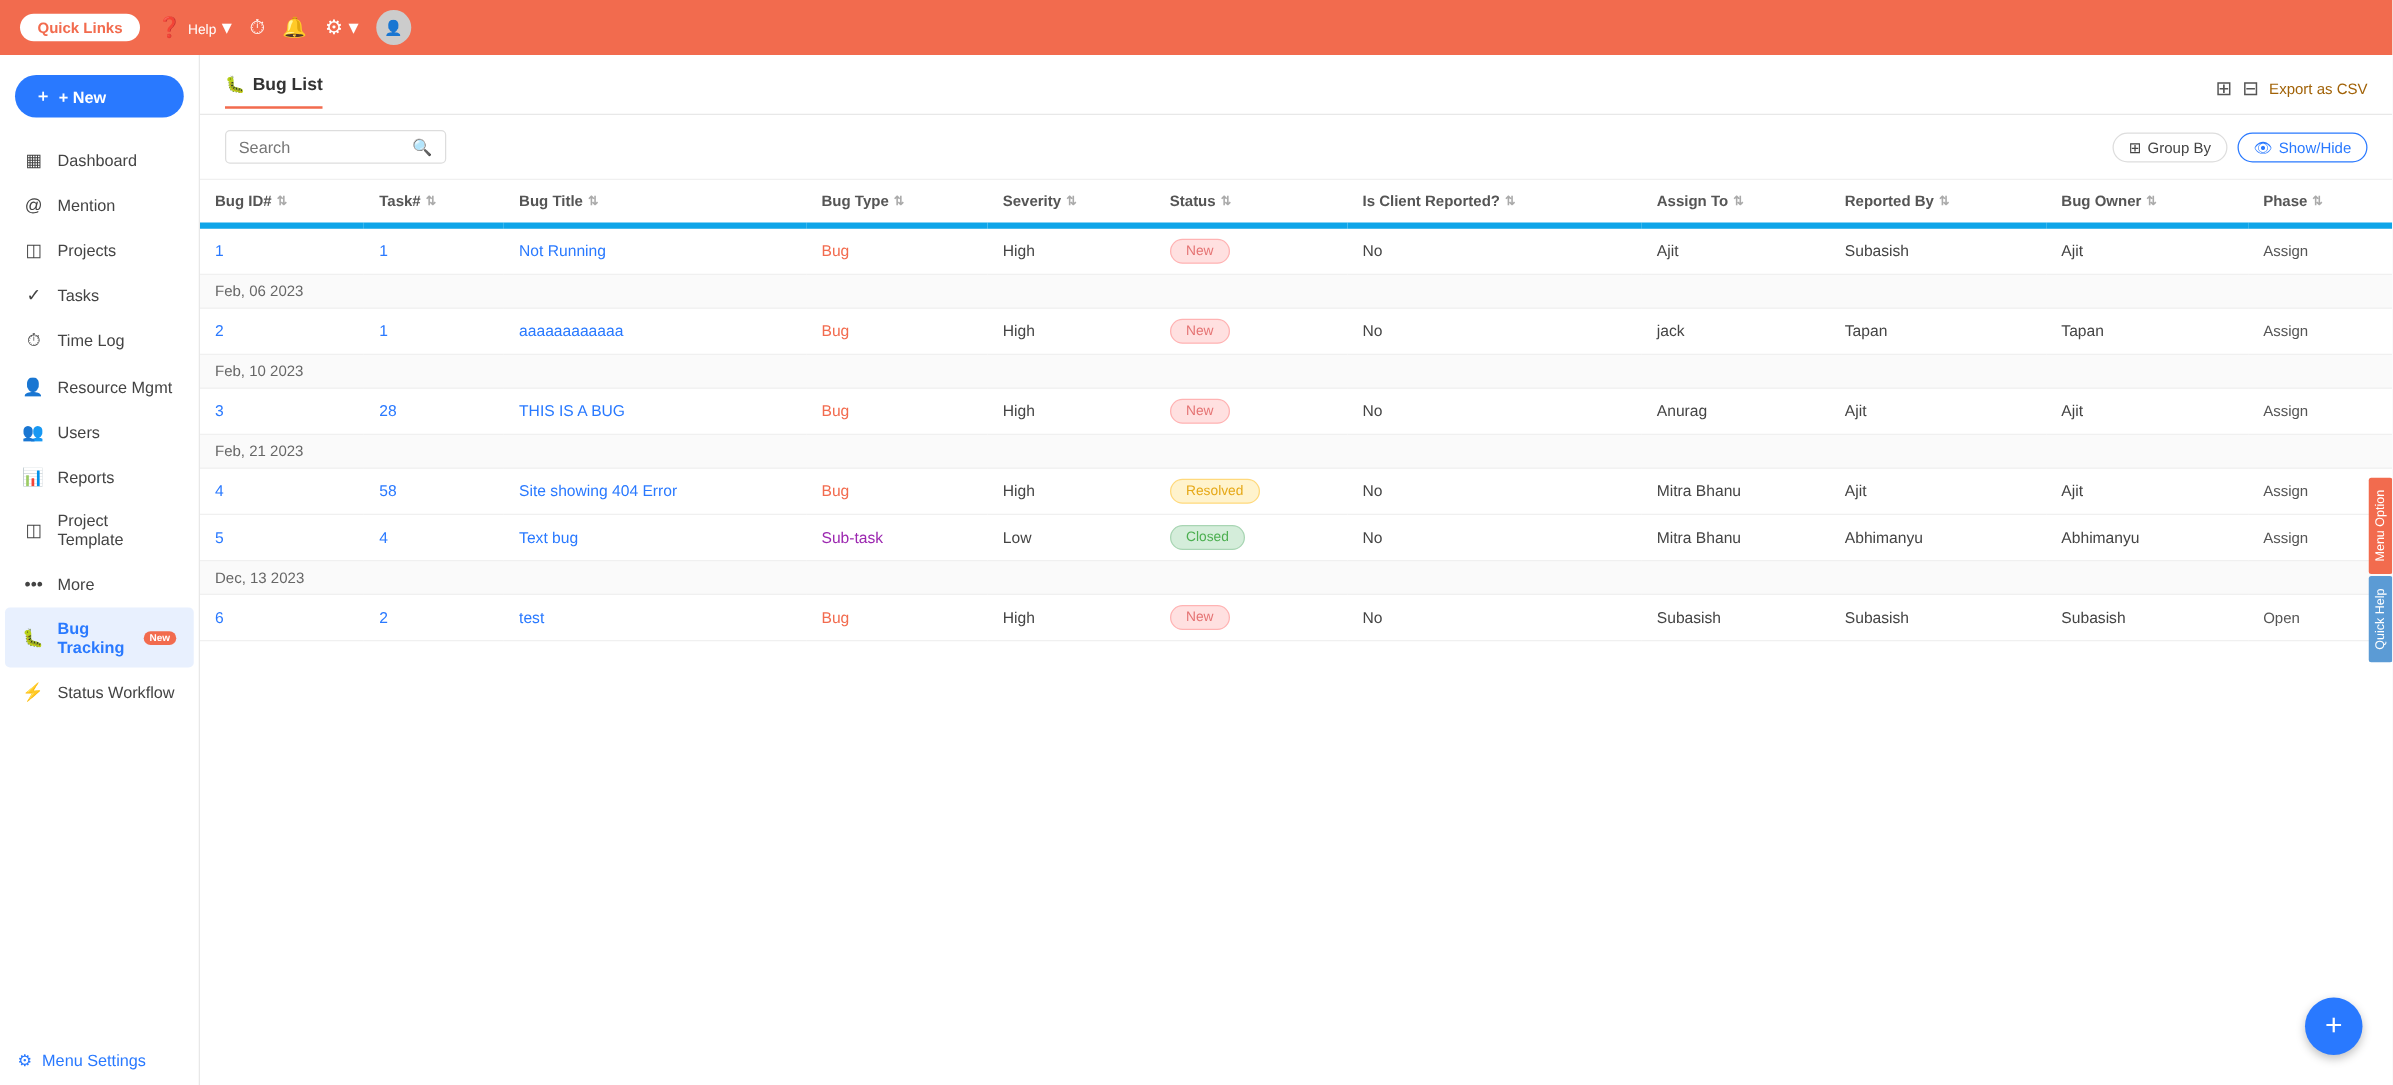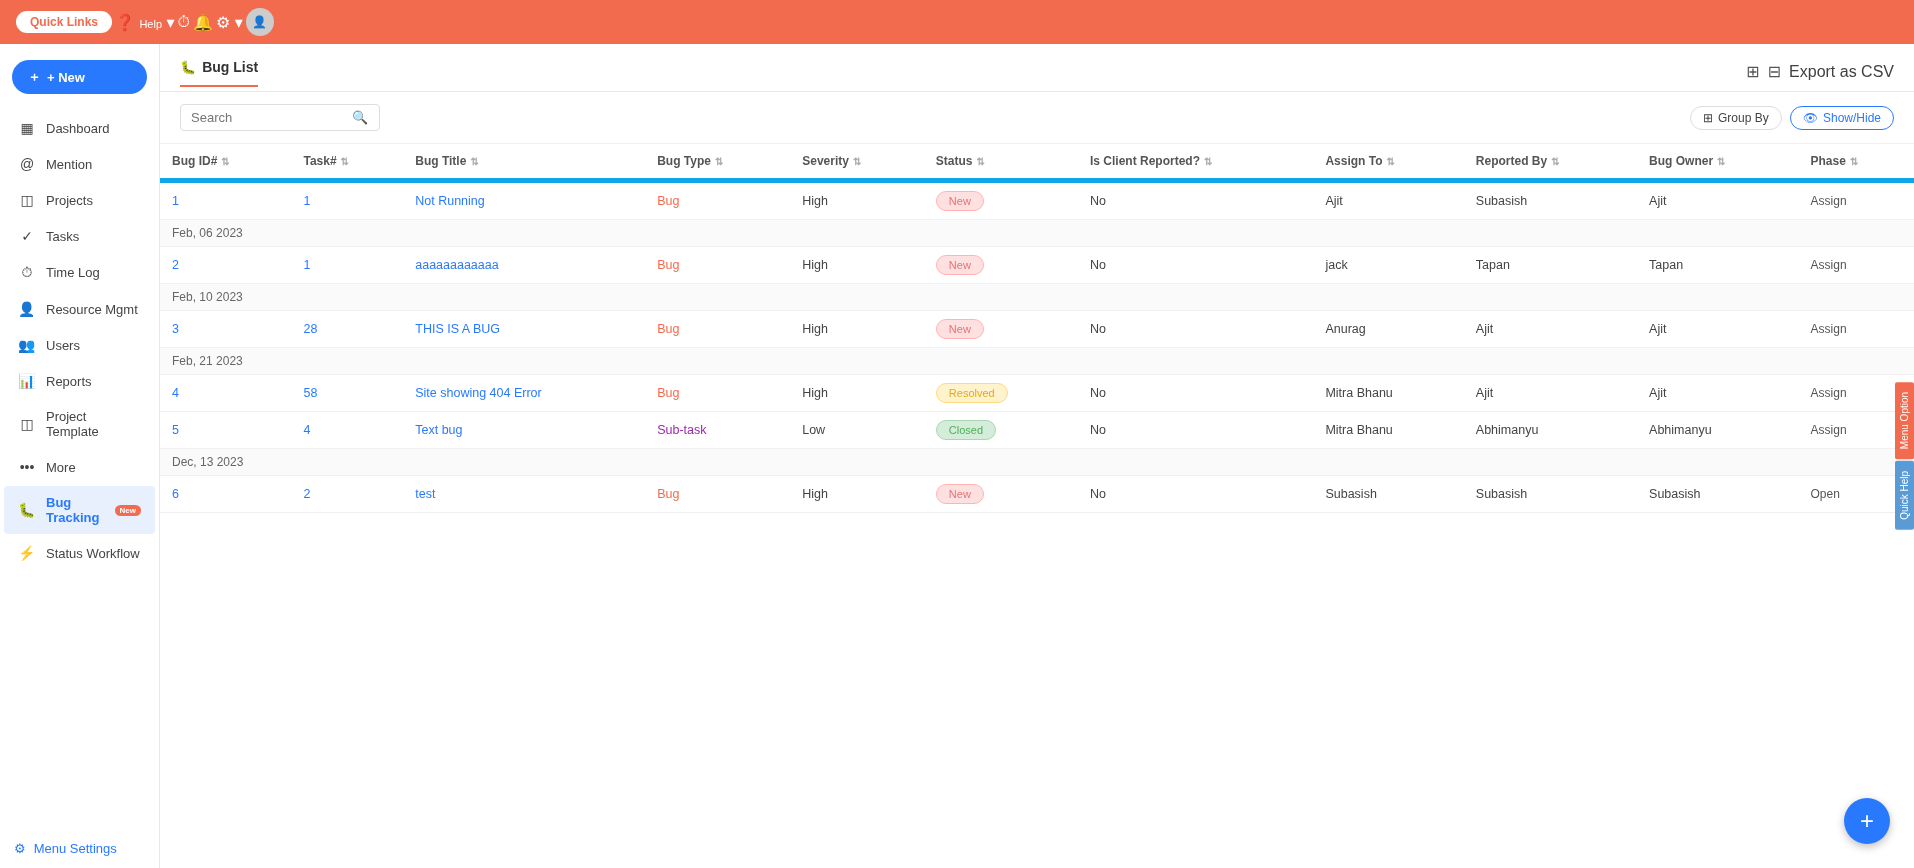--- a/index.html
+++ b/index.html
@@ -18,21 +18,21 @@
     }
     .top-nav-left { display: flex; align-items: center; gap: 12px; }
     .top-nav-logo { width: 28px; height: 28px; border-radius: 50%; background: white; display: flex; align-items: center; justify-content: center; }
     .top-nav-logo svg { width: 18px; height: 18px; }
     .top-nav-brand { color: white; font-size: 15px; font-weight: 600; }
     .top-nav-hamburger { color: white; font-size: 18px; cursor: pointer; }
     .top-nav-project { display: flex; align-items: center; gap: 6px; }
     .top-nav-project-icon { font-size: 14px; }
     .top-nav-project-name { font-size: 14px; font-weight: 500; }
     .top-nav-project-chevron { font-size: 12px; }
-    .top-nav-right { display: flex; align-items: center; gap: 3px; }
+    .top-nav-right { display: flex; align-items: center; gap: 14px; }
     .quick-links-btn {
       background: white;
       color: #f26b4e;
       border: none;
       border-radius: 16px;
       padding: 4px 14px;
       font-size: 12px;
       font-weight: 600;
       cursor: pointer;
     }
@@ -111,40 +111,40 @@
       display: flex;
       align-items: flex-end;
       height: 48px;
       flex-shrink: 0;
       justify-content: space-between;
     }
     .sub-header-left { display: flex; align-items: center; gap: 8px; padding-bottom: 4px; }
     .bug-list-tab { font-size: 14px; font-weight: 600; color: #333; border-bottom: 2px solid #f26b4e; padding-bottom: 10px; display: flex; align-items: center; gap: 6px; }
     .bug-icon { font-size: 13px; }
     .sub-header-right { display: flex; align-items: center; gap: 8px; padding-bottom: 10px; }
-    .export-btn { font-size: 16px; color: #404040; cursor: pointer; }
+    .export-btn { font-size: 12px; color: #a16207; cursor: pointer; }
 
     
     .toolbar {
       padding: 12px 20px;
       display: flex;
       align-items: center;
       justify-content: space-between;
       background: white;
       border-bottom: 1px solid #f0f0f0;
       flex-shrink: 0;
     }
     .search-box {
       display: flex;
       align-items: center;
       border: 1px solid #ddd;
       border-radius: 4px;
       padding: 5px 10px;
       gap: 6px;
-      width: 200px;
+      width: 177px;
       background: white;
     }
     .search-box input {
       border: none;
       outline: none;
       font-size: 13px;
       color: #555;
       width: 100%;
       background: transparent;
     }

